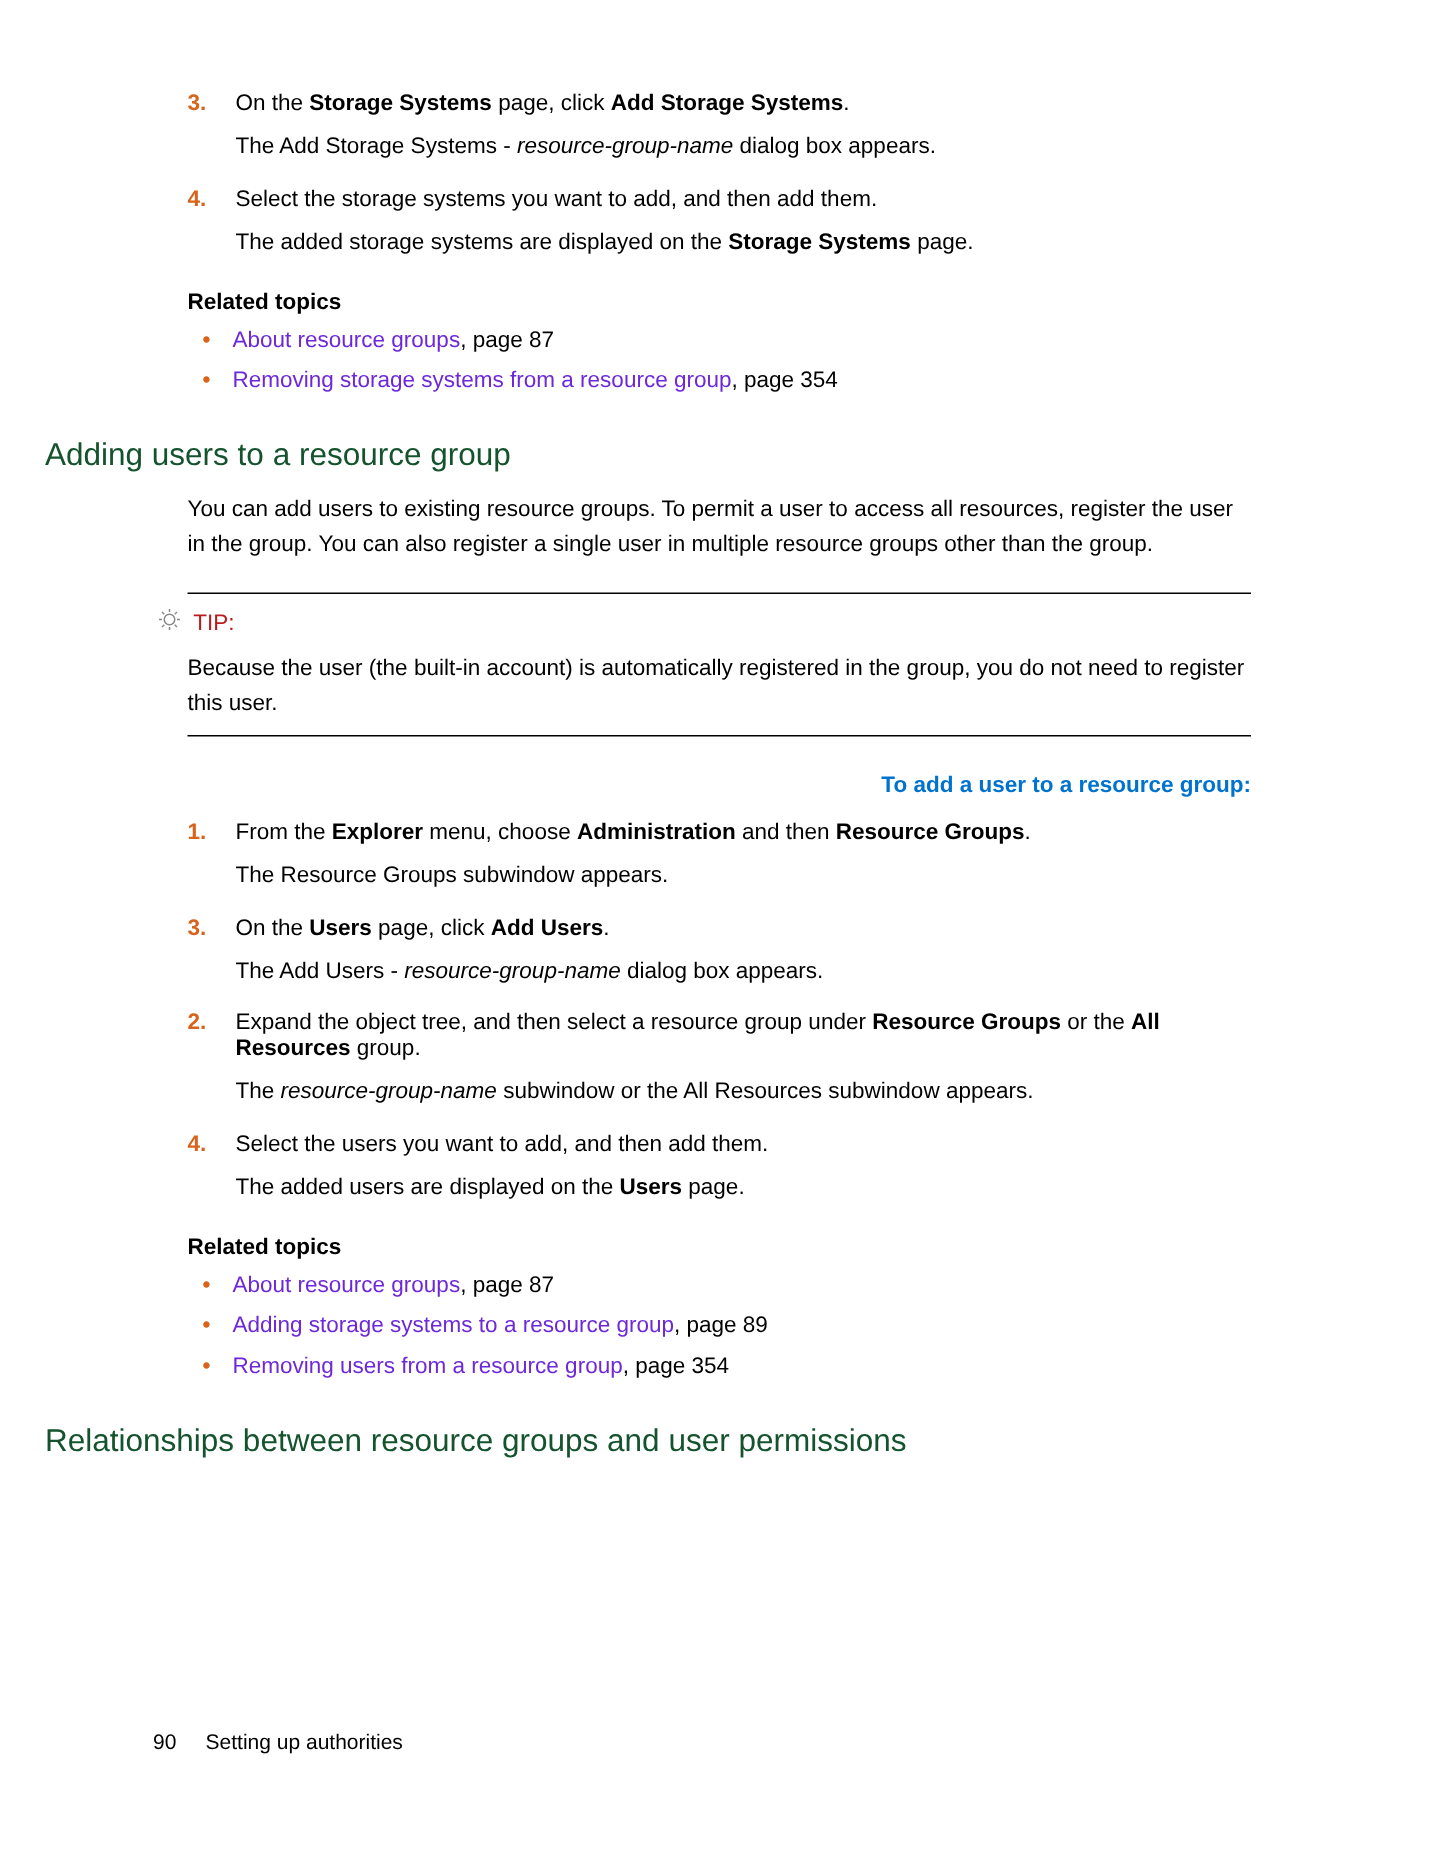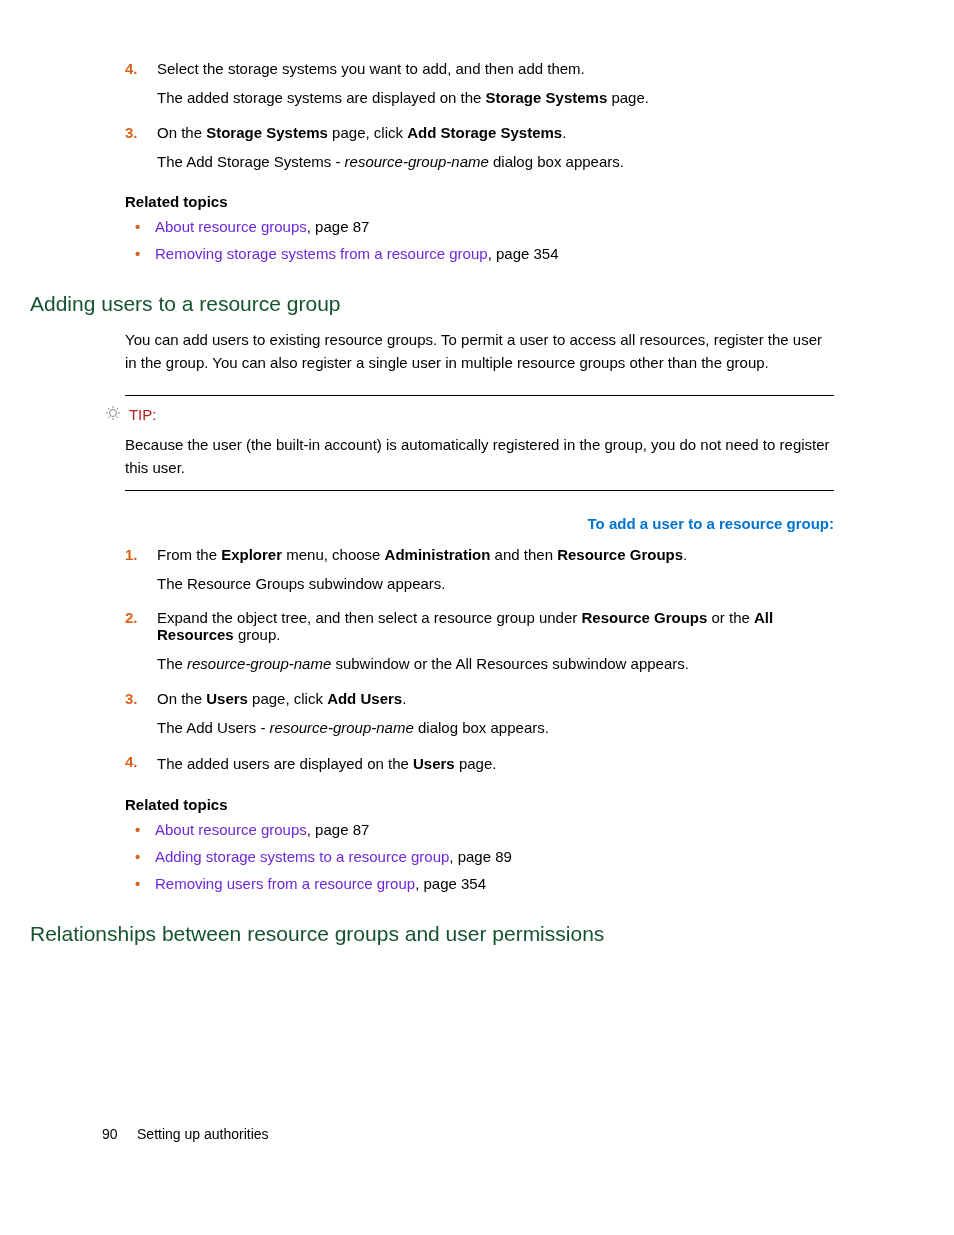--- a/index.html
+++ b/index.html
@@ -104,27 +104,27 @@
     margin: 180px 0 0 72px;
     font-size: 14px;
   }
 </style>
 </head>
 <body>
 
 <div class="page">
 
   <ol class="proc">
+    <li data-num="3">
+      <span><span>On the </span><span class="bold">Storage Systems</span><span> page, click </span><span class="bold">Add Storage Systems</span><span>.</span></span>
+      <p><span>The Add Storage Systems - </span><span class="ital">resource-group-name</span><span> dialog box appears.</span></p>
+    </li>
     <li data-num="4">
       <span>Select the storage systems you want to add, and then add them.</span>
       <p><span>The added storage systems are displayed on the </span><span class="bold">Storage Systems</span><span> page.</span></p>
-    </li>
-    <li data-num="3">
-      <span><span>On the </span><span class="bold">Storage Systems</span><span> page, click </span><span class="bold">Add Storage Systems</span><span>.</span></span>
-      <p><span>The Add Storage Systems - </span><span class="ital">resource-group-name</span><span> dialog box appears.</span></p>
     </li>
   </ol>
 
   <div class="related-head">Related topics</div>
   <ul class="related">
     <li><a class="link">About resource groups</a><span>, page 87</span></li>
     <li><a class="link">Removing storage systems from a resource group</a><span>, page 354</span></li>
   </ul>
 
   <h2 class="section">Adding users to a resource group</h2>
@@ -150,29 +150,30 @@
     <div class="tip-body">Because the user                 (the built-in account) is automatically registered in the                          group, you do not need to register this user.</div>
   </div>
 
   <div class="proc-head">To add a user to a resource group:</div>
 
   <ol class="proc">
     <li data-num="1">
       <span><span>From the </span><span class="bold">Explorer</span><span> menu, choose </span><span class="bold">Administration</span><span> and then </span><span class="bold">Resource Groups</span><span>.</span></span>
       <p>The Resource Groups subwindow appears.</p>
     </li>
+    <li data-num="3">
+      <span><span>On the </span><span class="bold">Users</span><span> page, click </span><span class="bold">Add Users</span><span>.</span></span>
+      <p><span>The Add Users - </span><span class="ital">resource-group-name</span><span> dialog box appears.</span></p>
+    </li>
     <li data-num="2">
       <span><span>Expand the object tree, and then select a resource group under </span><span class="bold">Resource Groups</span><span> or the </span><span class="bold">All Resources</span><span> group.</span></span>
       <p><span>The </span><span class="ital">resource-group-name</span><span> subwindow or the All Resources subwindow appears.</span></p>
     </li>
-    <li data-num="3">
-      <span><span>On the </span><span class="bold">Users</span><span> page, click </span><span class="bold">Add Users</span><span>.</span></span>
-      <p><span>The Add Users - </span><span class="ital">resource-group-name</span><span> dialog box appears.</span></p>
-    </li>
     <li data-num="4">
+      <span>Select the users you want to add, and then add them.</span>
       <p><span>The added users are displayed on the </span><span class="bold">Users</span><span> page.</span></p>
     </li>
   </ol>
 
   <div class="related-head">Related topics</div>
   <ul class="related">
     <li><a class="link">About resource groups</a><span>, page 87</span></li>
     <li><a class="link">Adding storage systems to a resource group</a><span>, page 89</span></li>
     <li><a class="link">Removing users from a resource group</a><span>, page 354</span></li>
   </ul>

